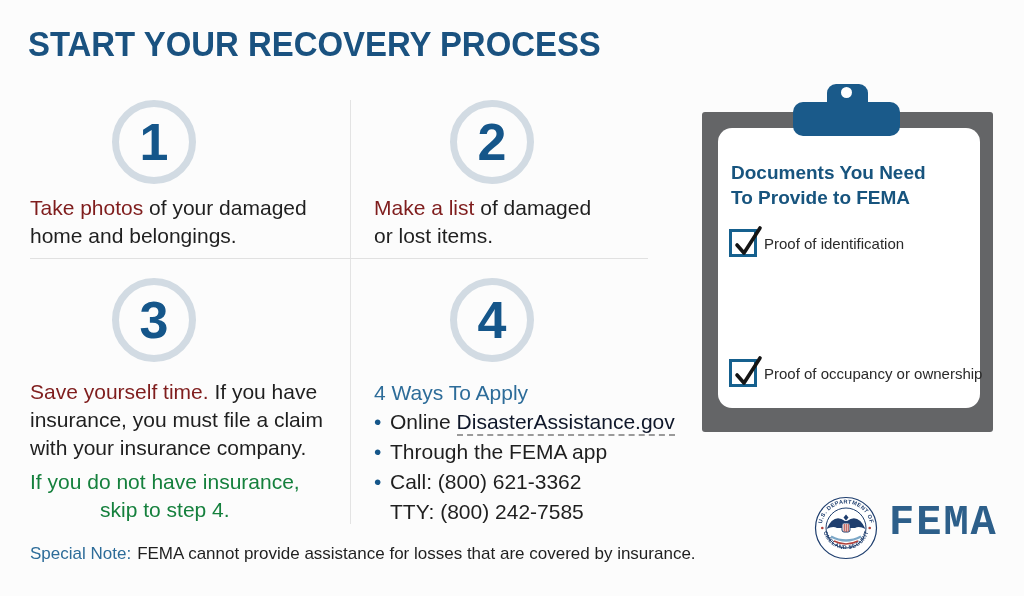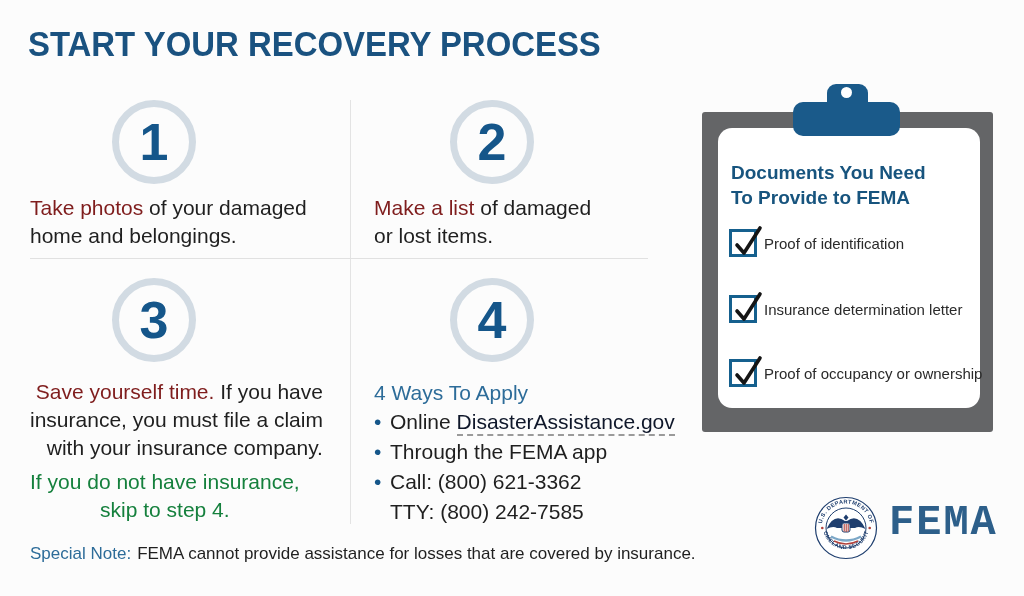--- a/index.html
+++ b/index.html
@@ -22,21 +22,21 @@
     display:flex;align-items:center;justify-content:center;background:transparent;
   }
   .step-circle .num{font-size:52px;font-weight:800;color:#15568a;line-height:1;}
   .c1{left:112px;top:100px;} .c2{left:450px;top:100px;}
   .c3{left:112px;top:278px;} .c4{left:450px;top:278px;}
   
   .step-text{position:absolute;font-size:21px;line-height:28px;color:#1f1f1f;}
   .lead{color:#7f1d1d;}
   .s1{left:30px;top:194px;}
   .s2{left:374px;top:194px;}
-  .s3{left:30px;top:378px;text-align:right;}
+  .s3{left:30px;top:378px;}
   .s3note{left:30px;top:468px;color:#15803d;text-align:center;}
   .s4head{left:374px;top:379px;color:#2d6c99;}
   .s4list{position:absolute;left:374px;top:407px;font-size:21px;line-height:30px;color:#1f1f1f;}
   .bullet-row{display:flex;align-items:baseline;}
   .dot{color:#15568a;width:16px;font-size:21px;}
   .indent{margin-left:16px;}
   .dashed-link{border-bottom:2px dashed #9a9a9a;padding-bottom:1px;color:#0f172a;text-decoration:none;}
   
   .special{position:absolute;left:30px;top:544px;font-size:17px;font-weight:400;color:#1f1f1f;}
   .special .lbl{color:#2d6c99;margin-right:6px;}
@@ -135,28 +135,20 @@
   </div>
 
   <div class="check-row r1">
     <span class="checkbox">
       <svg width="28" height="28">
         <polyline points="5,13 12,21 28,-4" fill="none" stroke="#151515" stroke-width="3.6" stroke-linecap="round" stroke-linejoin="round"></polyline>
       </svg>
     </span>
     <span class="check-label">Proof of identification</span>
   </div>
-  <div class="check-row r2">
-    <span class="checkbox">
-      <svg width="28" height="28">
-        <polyline points="5,13 12,21 28,-4" fill="none" stroke="#151515" stroke-width="3.6" stroke-linecap="round" stroke-linejoin="round"></polyline>
-      </svg>
-    </span>
-    <span class="check-label">Insurance determination letter</span>
-  </div>
   <div class="check-row r3">
     <span class="checkbox">
       <svg width="28" height="28">
         <polyline points="5,13 12,21 28,-4" fill="none" stroke="#151515" stroke-width="3.6" stroke-linecap="round" stroke-linejoin="round"></polyline>
       </svg>
     </span>
     <span class="check-label">Proof of occupancy or ownership</span>
   </div>
 
   <svg class="seal" viewBox="0 0 64 64">

